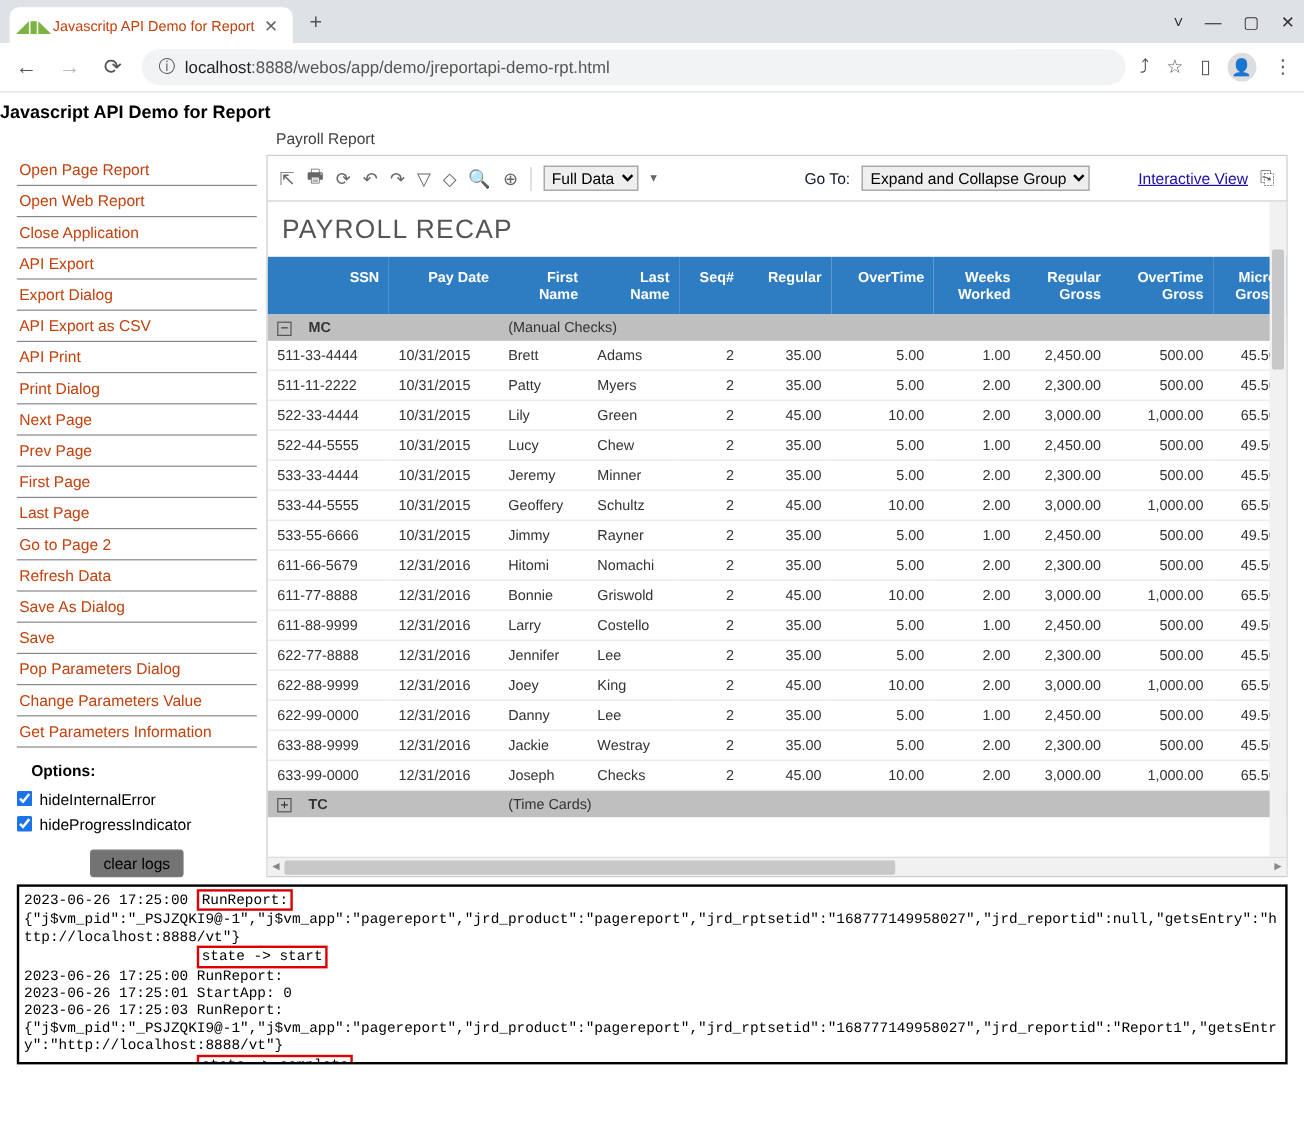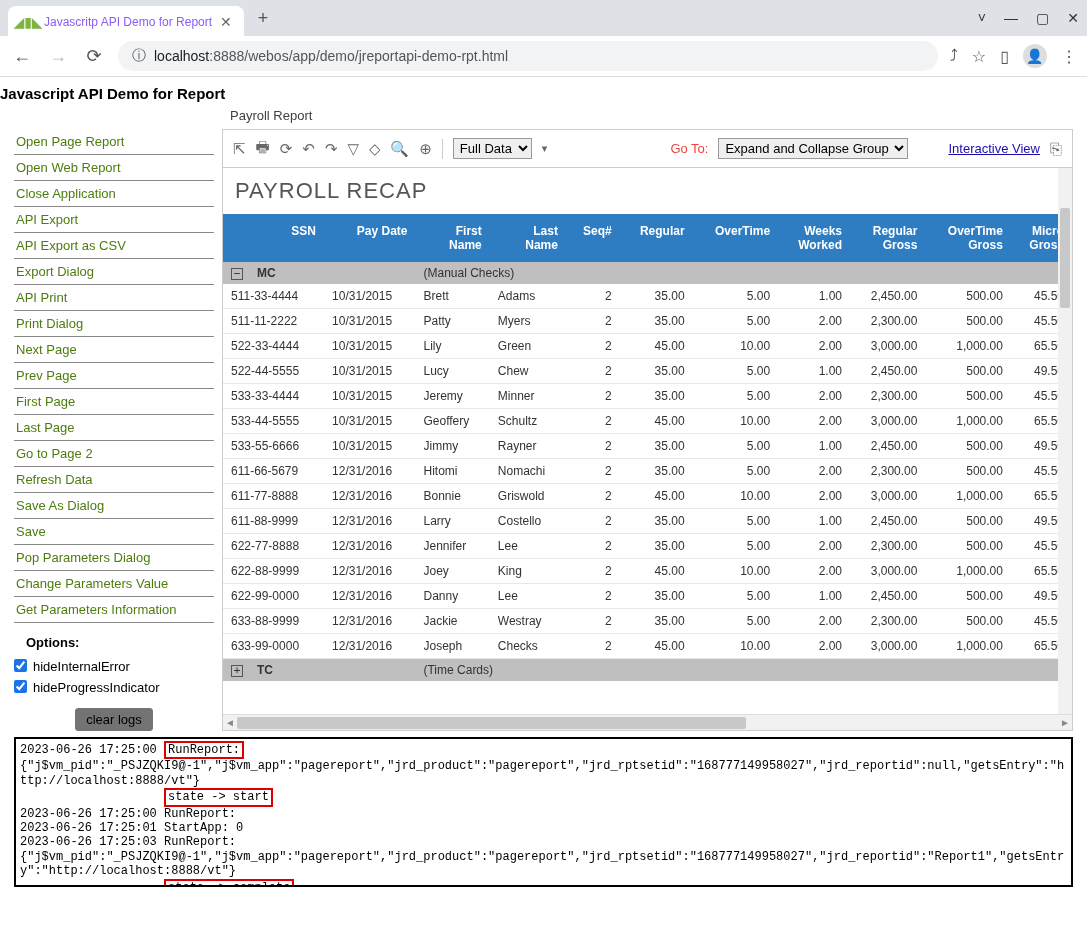--- a/index.html
+++ b/index.html
@@ -3,21 +3,21 @@
 <meta charset="utf-8">
 <style>
 * { box-sizing: border-box; margin: 0; padding: 0; }
 body { font-family: Arial, sans-serif; font-size: 13px; background: #fff; }
 
 
 .browser-chrome { border-bottom: 1px solid #ddd; }
 .tab-bar { display: flex; align-items: center; height: 36px; background: #dee1e6; padding: 0 8px; gap: 8px; }
 .tab { display: flex; align-items: center; gap: 8px; background: #fff; height: 32px; padding: 0 12px; border-radius: 8px 8px 0 0; min-width: 230px; position: relative; top: 4px; }
 .tab-favicon { width: 16px; height: 16px; display: inline-flex; align-items: center; justify-content: center; color: #7cb342; font-size: 14px; }
-.tab-title { font-size: 12px; color: #8b5cf6; flex: 1; }
+.tab-title { font-size: 12px; color: #c2410c; flex: 1; }
 .tab-close { color: #666; cursor: pointer; font-size: 14px; }
 .new-tab { color: #555; font-size: 18px; cursor: pointer; padding: 0 6px; }
 .win-controls { margin-left: auto; display: flex; gap: 18px; color: #333; font-size: 14px; }
 .win-controls span { cursor: pointer; }
 
 .addr-bar { display: flex; align-items: center; height: 40px; padding: 0 10px; gap: 12px; background: #fff; }
 .nav-btn { color: #555; font-size: 18px; cursor: pointer; width: 24px; text-align: center; }
 .nav-btn.disabled { color: #bbb; }
 .url-box { flex: 1; display: flex; align-items: center; gap: 8px; background: #f1f3f4; border-radius: 16px; padding: 6px 14px; }
 .url-info { color: #555; font-size: 14px; }
@@ -25,33 +25,33 @@
 .url-text .host { color: #202124; }
 .addr-icons { display: flex; gap: 14px; color: #555; font-size: 16px; align-items: center; }
 .avatar { width: 24px; height: 24px; border-radius: 50%; background: #ddd; display: inline-flex; align-items: center; justify-content: center; font-size: 14px; }
 
 
 .page-title { text-align: left; font-size: 15px; font-weight: bold; padding: 8px 0 4px; }
 .breadcrumb { color: #404040; font-size: 13px; padding: 2px 0 6px 230px; }
 
 .main-layout { display: flex; padding: 0 14px; gap: 8px; }
 .sidebar { width: 200px; font-size: 13px; }
-.sidebar a { display: block; color: #4d7c0f; text-decoration: none; padding: 5px 2px; border-bottom: 1px solid #888; }
+.sidebar a { display: block; color: #c2410c; text-decoration: none; padding: 5px 2px; border-bottom: 1px solid #888; }
 .options-h { font-weight: bold; margin: 12px 12px 6px; }
 .opt-row { display: flex; align-items: flex-start; gap: 6px; padding: 3px 0; }
 .opt-row input { accent-color: #1a73e8; }
 .clear-btn { display: block; margin: 10px auto 0; padding: 3px 10px; border: 1px solid #767676; background: #737373; border-radius: 3px; font-size: 13px; cursor: pointer; }
 
 .report-pane { flex: 1; border: 1px solid #ccc; display: flex; flex-direction: column; min-width: 0; }
 .toolbar { display: flex; align-items: center; gap: 10px; padding: 6px 10px; border-bottom: 1px solid #ccc; font-size: 13px; }
 .tb-icon { color: #666; font-size: 15px; cursor: pointer; }
 .tb-sep { width: 1px; height: 20px; background: #ccc; }
 .tb-select { font-size: 13px; border: 1px solid #999; padding: 1px 2px; }
 .tb-spacer { flex: 1; }
-.goto-label { color: #ef4444; }
+.goto-label { color: #0f172a; }
 .iv-link { color: #1a0dab; text-decoration: underline; cursor: pointer; }
 
 .report-body { flex: 1; overflow: auto; position: relative; }
 .report-title { font-size: 22px; color: #555; padding: 10px 12px; font-weight: 400; letter-spacing: 1px; }
 
 table.data { width: 100%; border-collapse: collapse; font-size: 12px; }
 table.data thead th { background: #2e7cc2; color: #fff; font-weight: bold; text-align: right; padding: 10px 8px; vertical-align: top; }
 table.data thead th.num { text-align: right; }
 .group-row td { background: #bfbfbf; color: #333; padding: 4px 8px; font-size: 12px; }
 .group-row .toggle { display: inline-block; width: 12px; text-align: center; margin-right: 14px; font-family: monospace; border: 1px solid #555; line-height: 10px; height: 12px; font-size: 11px; cursor: pointer; }
@@ -110,22 +110,22 @@
 <h1 class="page-title">Javascript API Demo for Report</h1>
 <div class="breadcrumb">Payroll Report</div>
 
 <div class="main-layout">
   <div class="sidebar">
     <div id="sidebar-links">
         <a href="#">Open Page Report</a>
         <a href="#">Open Web Report</a>
         <a href="#">Close Application</a>
         <a href="#">API Export</a>
+        <a href="#">Export Dialog</a>
         <a href="#">API Export as CSV</a>
-        <a href="#">Export Dialog</a>
         <a href="#">API Print</a>
         <a href="#">Print Dialog</a>
         <a href="#">Next Page</a>
         <a href="#">Prev Page</a>
         <a href="#">First Page</a>
         <a href="#">Last Page</a>
         <a href="#">Go to Page 2</a>
         <a href="#">Refresh Data</a>
         <a href="#">Save As Dialog</a>
         <a href="#">Save</a>

